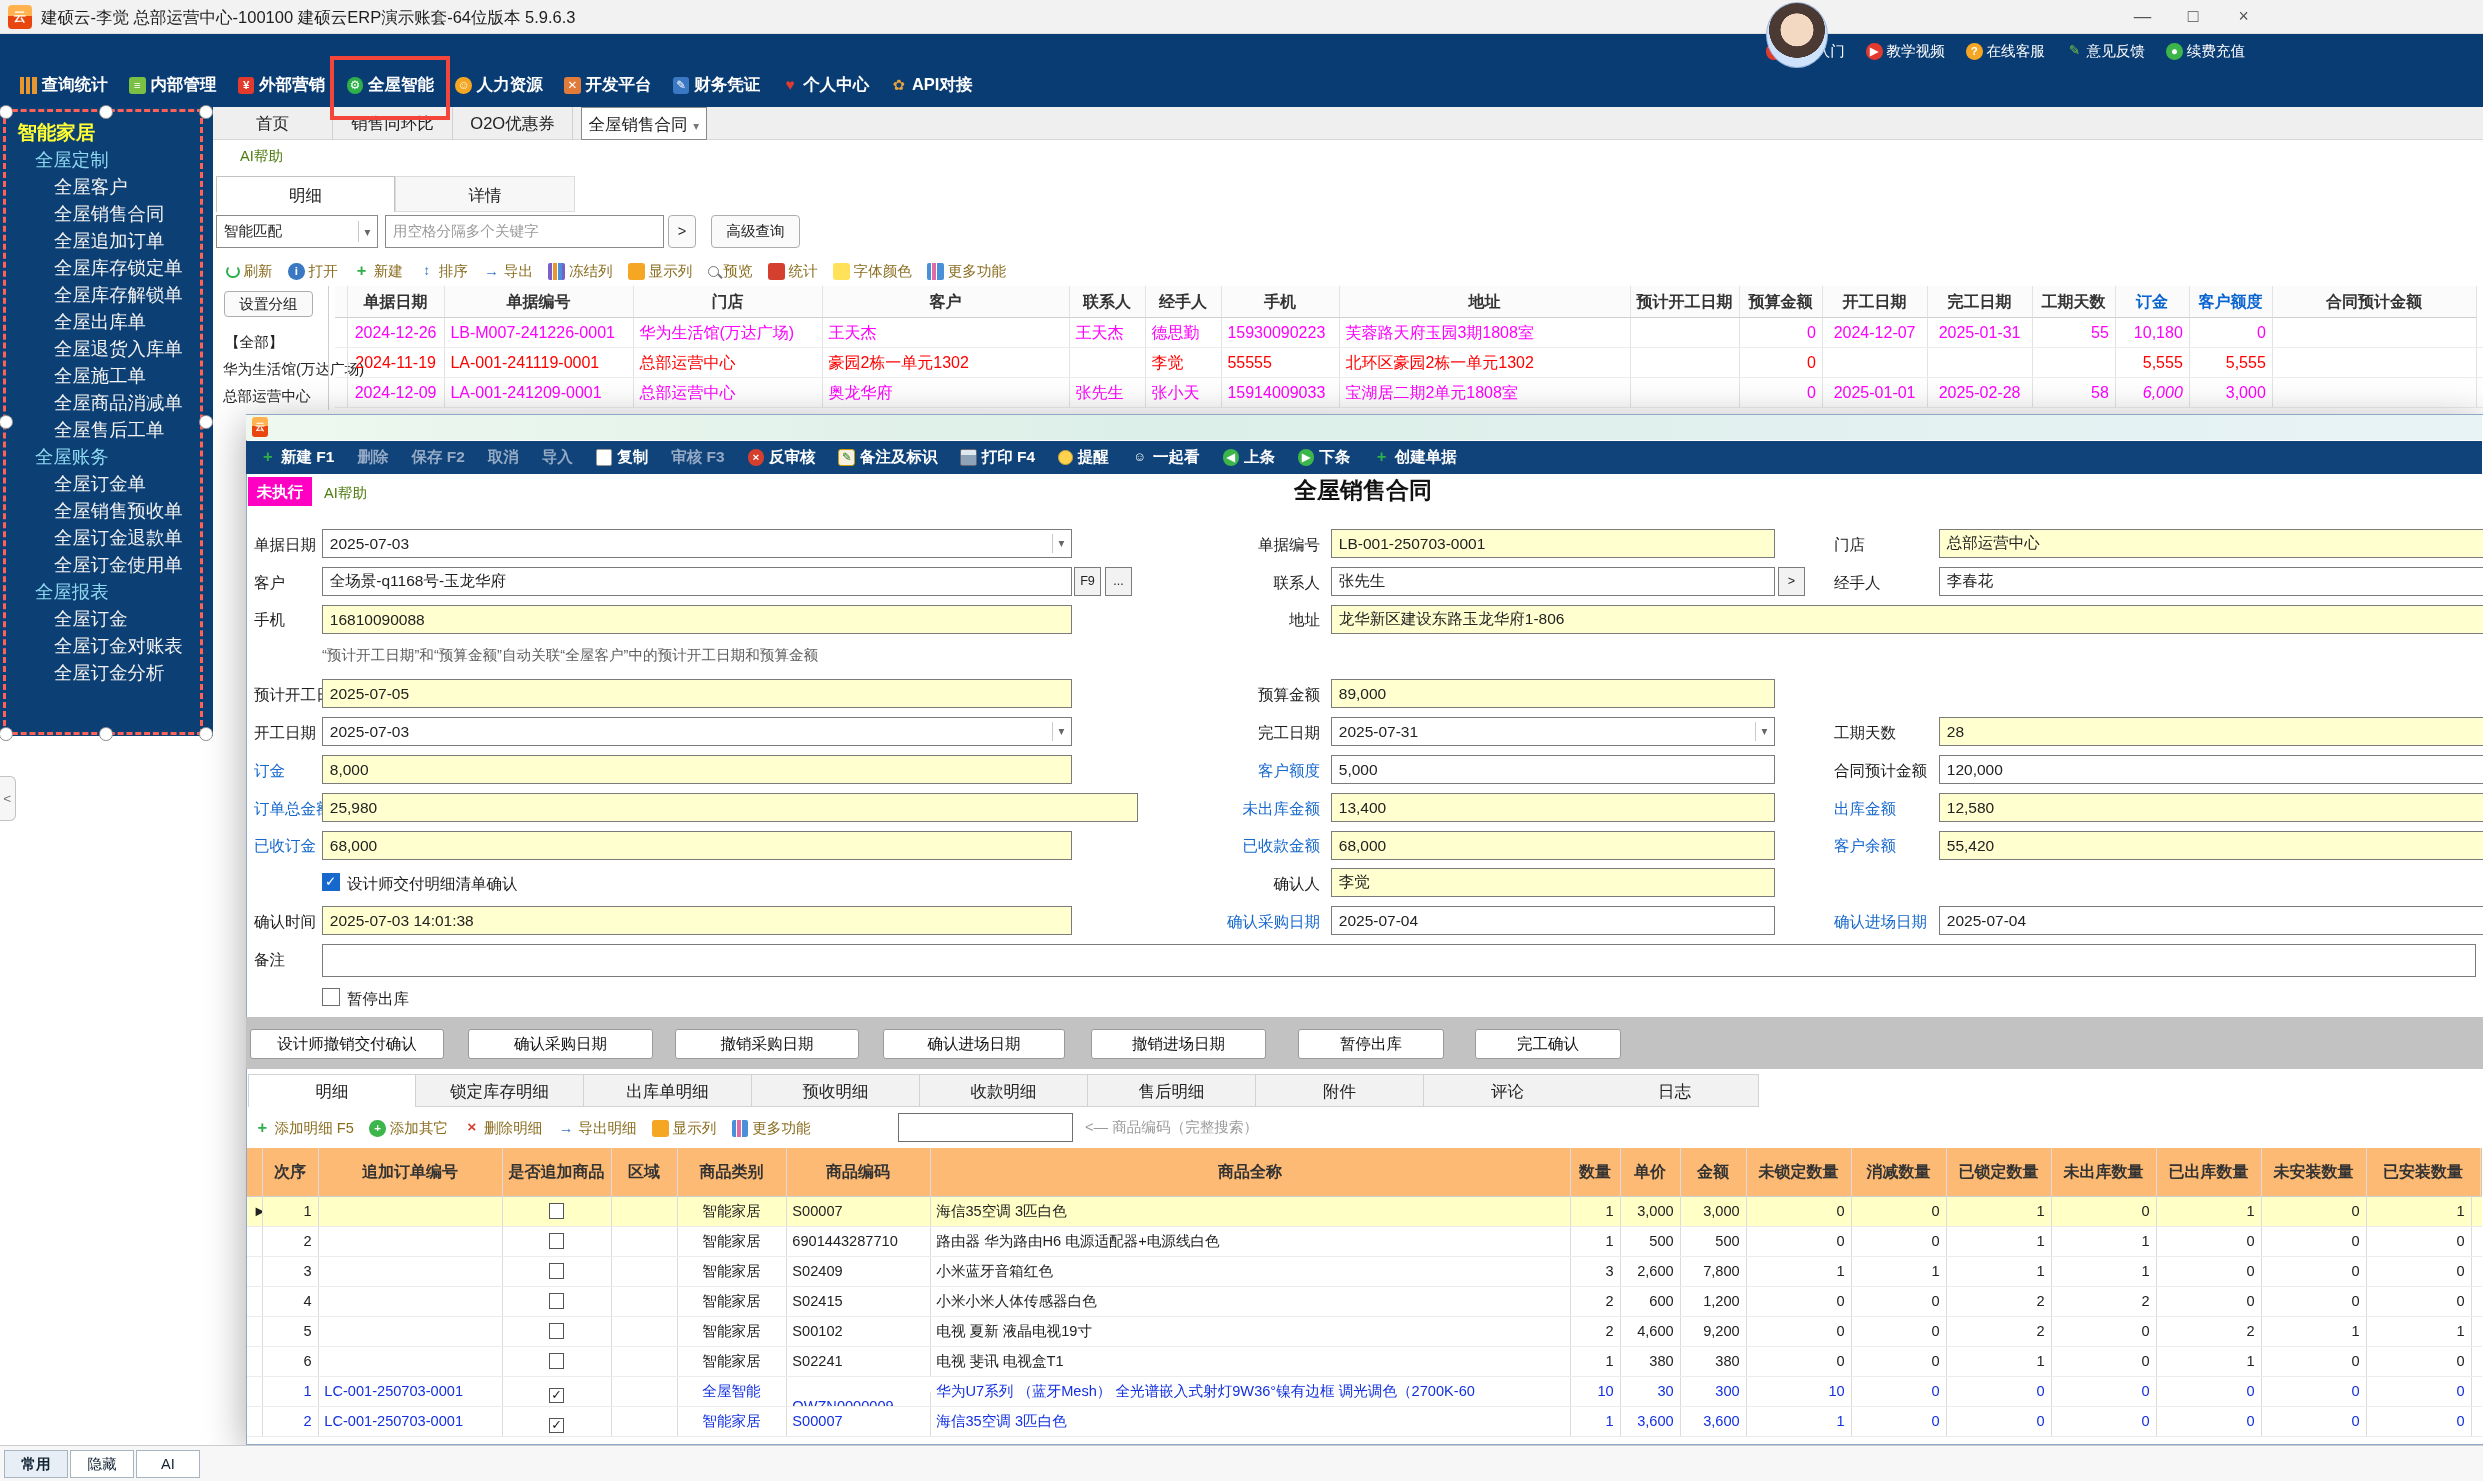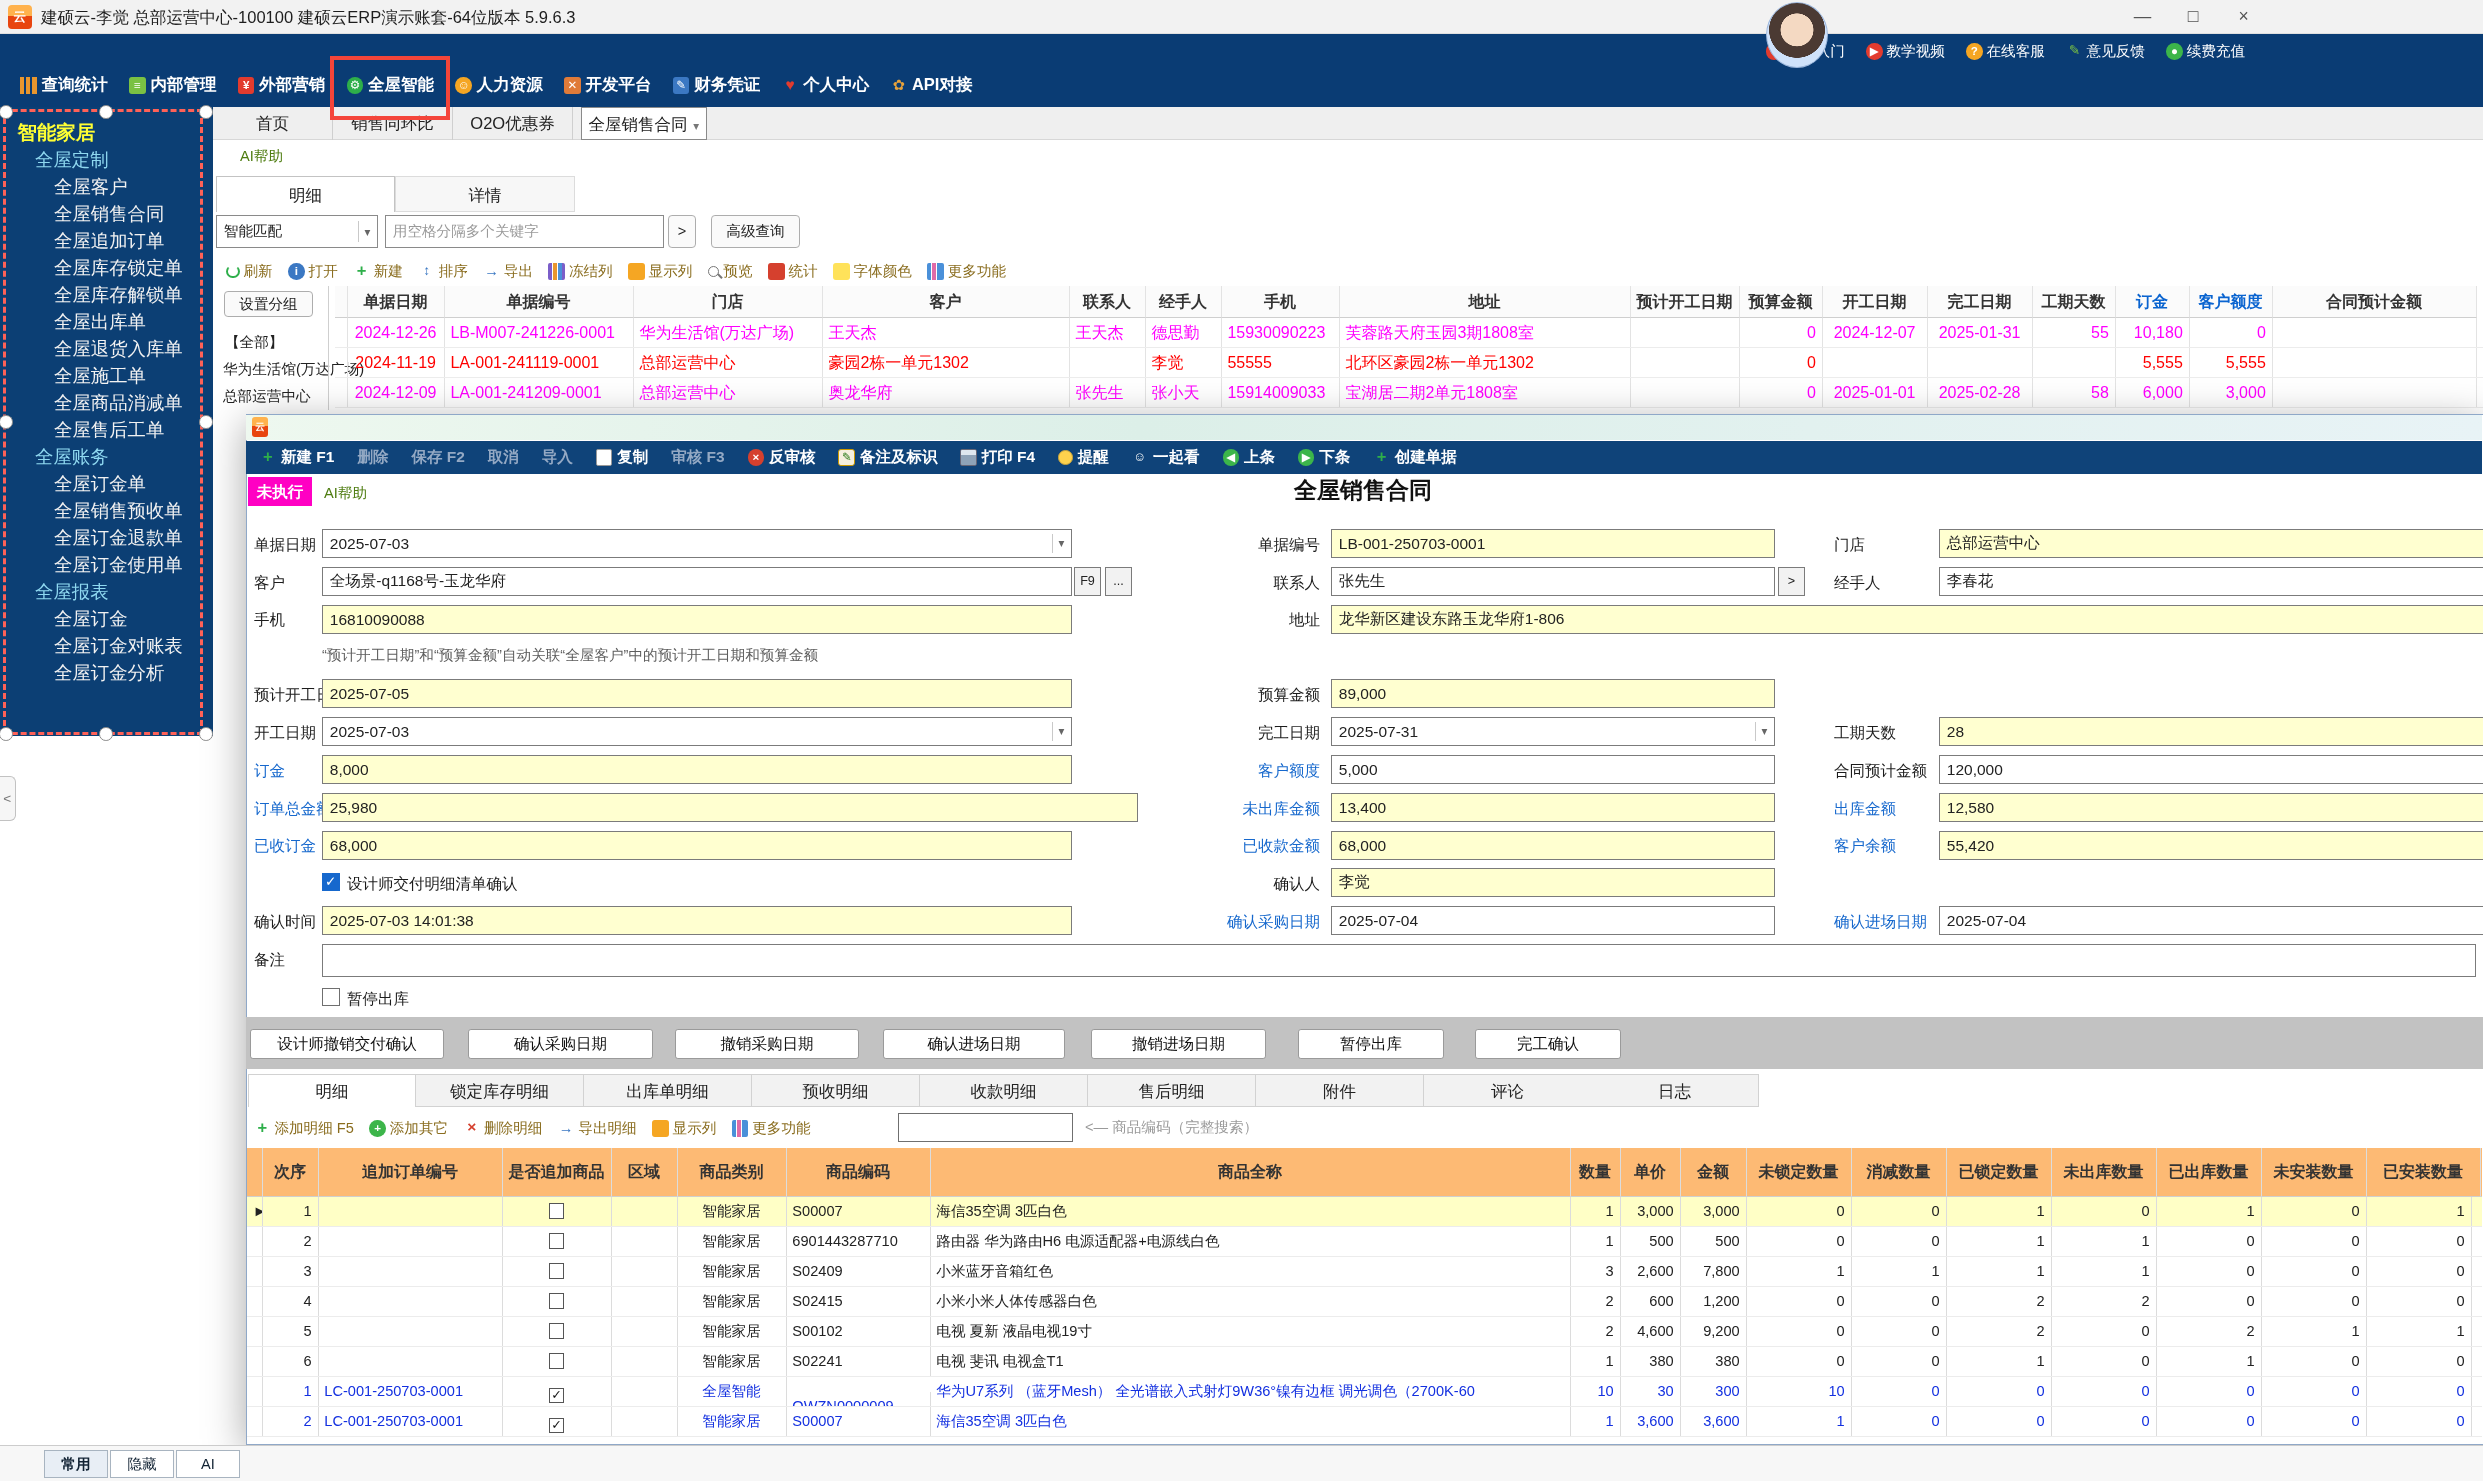--- a/index.html
+++ b/index.html
@@ -107,21 +107,21 @@
   .dtbl .thead .tcell{font-size:16px;display:flex;align-items:center;justify-content:center;white-space:normal;
                       line-height:16.5px;background:#fdba74;}
   .row-sel{background:#ffffc6;}
   .row-blue{color:#1330e0;}
   .rchk{display:inline-block;width:15.5px;height:15.5px;border:1px solid #555;background:#fff;font-size:12.6px;
         line-height:13.6px;text-align:center;color:#111;vertical-align:-2.9px;}
 
   
   .bottombar{left:0;top:1445px;width:2483px;height:37px;background:#f7f7f7;border-top:1px solid #ccc;}
   .bb-btn{position:absolute;top:1450px;height:28px;width:64px;background:#fff;border:1px solid #a8b4c0;
-          font-size:14.6px;text-align:center;line-height:26px;color:#123;margin-left:40px;}
+          font-size:14.6px;text-align:center;line-height:26px;color:#123;}
 
   
   .ic{display:inline-block;width:16.5px;height:16.5px;position:relative;flex:none;}
   .ic-round{border-radius:50%;color:#fff;font-size:11.6px;line-height:16.5px;text-align:center;font-weight:bold;}
   .ic-sq{border-radius:2.9px;color:#fff;font-size:11.6px;line-height:16.5px;text-align:center;font-weight:bold;}
   .i-chart{background:linear-gradient(to top,#e8962e 0 100%);
            -webkit-mask:linear-gradient(90deg,#000 0 3.9px,transparent 3.9px 5.8px,#000 5.8px 9.7px,transparent 9.7px 11.6px,#000 11.6px 16.5px);
            mask:linear-gradient(90deg,#000 0 3.9px,transparent 3.9px 5.8px,#000 5.8px 9.7px,transparent 9.7px 11.6px,#000 11.6px 16.5px);}
   .i-notebook{background:#7ac143;} .i-envelope{background:#e23b2e;}
   .i-gear{background:#2eaf4a;} .i-person{background:#f5a623;}
@@ -404,21 +404,21 @@
         <div class="tcell al-l" style="width: 247px; line-height: 29px;">奥龙华府</div>
         <div class="tcell al-l" style="width: 76px; line-height: 29px;">张先生</div>
         <div class="tcell al-l" style="width: 76px; line-height: 29px;">张小天</div>
         <div class="tcell al-l" style="width: 118px; line-height: 29px;">15914009033</div>
         <div class="tcell al-l" style="width: 291px; line-height: 29px;">宝湖居二期2单元1808室</div>
         <div class="tcell al-c" style="width: 109px; line-height: 29px;"></div>
         <div class="tcell al-r" style="width: 83px; line-height: 29px;">0</div>
         <div class="tcell al-c" style="width: 105px; line-height: 29px;">2025-01-01</div>
         <div class="tcell al-c" style="width: 105px; line-height: 29px;">2025-02-28</div>
         <div class="tcell al-r" style="width: 83px; line-height: 29px;">58</div>
-        <div class="tcell al-r" style="width: 74px; line-height: 29px;">6,000</div>
+        <div class="tcell al-r" style="width: 74px; line-height: 29px; font-style: italic;">6,000</div>
         <div class="tcell al-r" style="width: 83px; line-height: 29px;">3,000</div>
         <div class="tcell al-l" style="width: 204px; line-height: 29px;"></div>
       </div>
     </div>
 
   <div class="abs dialog-panel"></div>
   <div class="abs dlg-strip">
     <div class="abs app-logo" style="left:5.8px;top:1.9px;width:16.5px;height:20.4px;font-size:9.7px;line-height:20.4px;border-radius:2.9px;">云</div>
   </div>
   <div class="abs dlg-toolbar" id="dlgToolbar">

